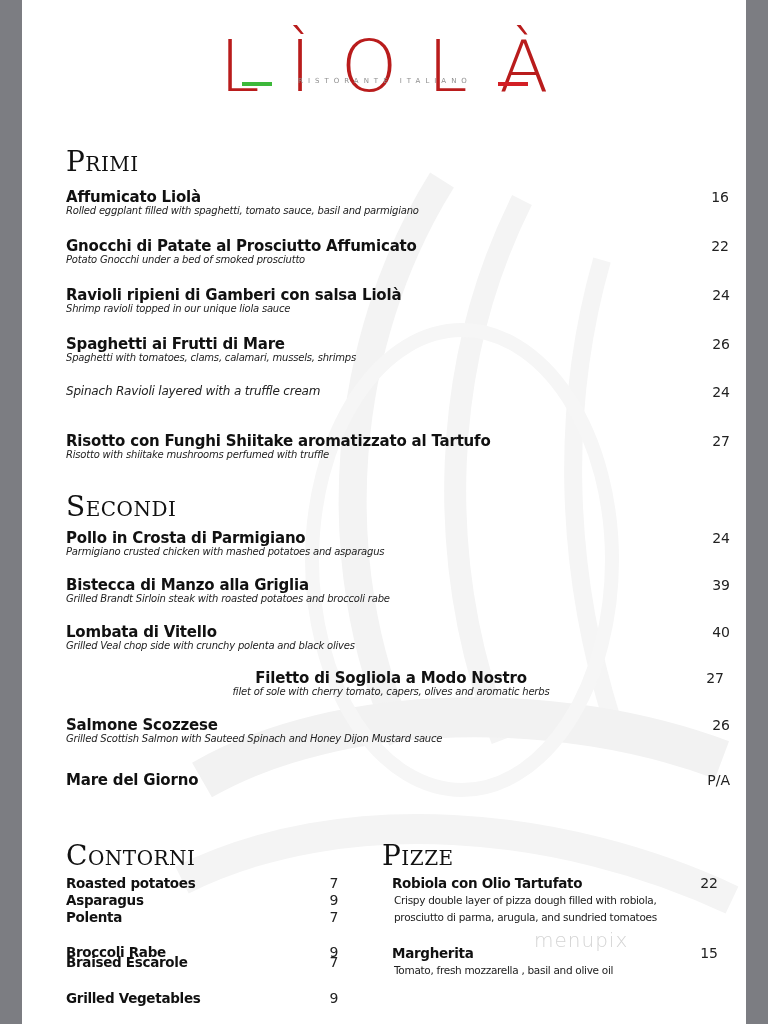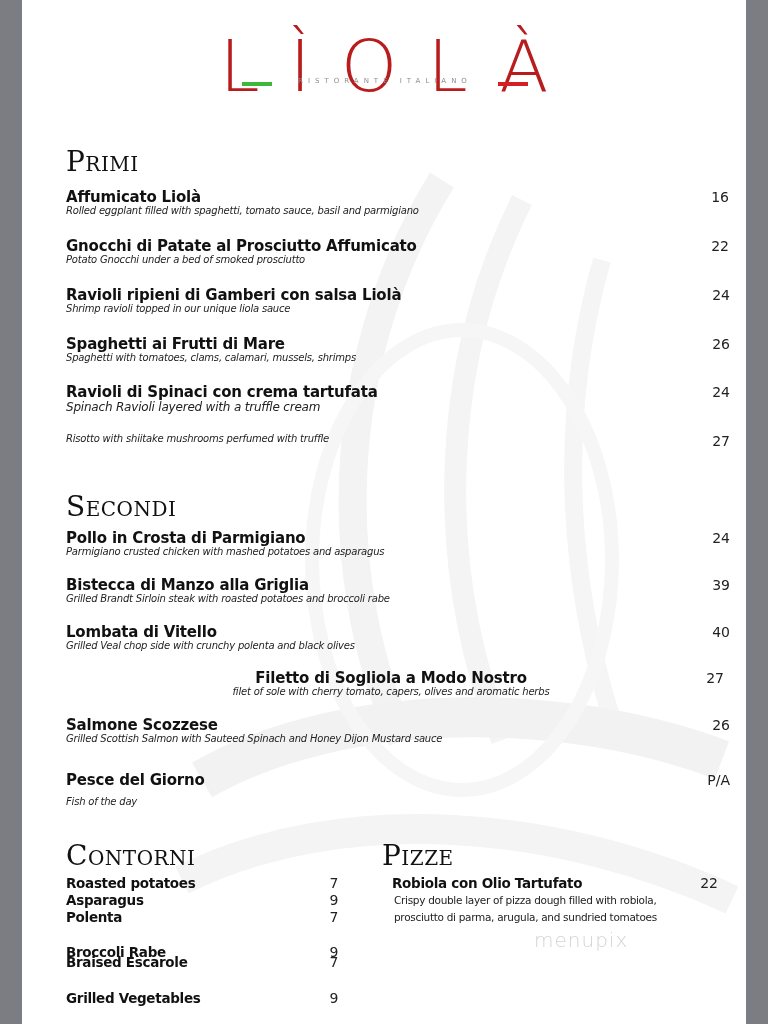--- a/index.html
+++ b/index.html
@@ -114,25 +114,25 @@
     <div class="item-name">Ravioli ripieni di Gamberi con salsa Liolà</div>
     <div class="item-desc">Shrimp ravioli topped in our unique liola sauce</div>
     <div class="item-price" style="right:-14px;">24</div>
   </div>
   <div class="item" style="top:336px;">
     <div class="item-name">Spaghetti ai Frutti di Mare</div>
     <div class="item-desc">Spaghetti with tomatoes, clams,  calamari, mussels, shrimps</div>
     <div class="item-price" style="right:-14px;">26</div>
   </div>
   <div class="item" style="top:384px;">
-    <div class="item-name">Ravioli di Spinaci con crema tartufata</div>
     <div class="item-desc" style="font-size:12px; line-height:14px;">Spinach Ravioli layered with  a truffle cream</div>
     <div class="item-price" style="right:-14px;">24</div>
   </div>
   <div class="item" style="top:433px;">
+    <div class="item-name">Risotto con Funghi Shiitake aromatizzato al Tartufo</div>
     <div class="item-desc">Risotto with shiitake mushrooms perfumed with truffle</div>
     <div class="item-price" style="right:-14px;">27</div>
   </div>
 
   <div class="section-title" style="left:44px; top:490px;">Secondi</div>
 
   <div class="item" style="top:530px;">
     <div class="item-name">Pollo in Crosta di Parmigiano</div>
     <div class="item-desc">Parmigiano crusted chicken with mashed potatoes and asparagus</div>
     <div class="item-price" style="right:-14px;">24</div>
@@ -151,22 +151,21 @@
     <div class="item-name">Filetto di Sogliola a Modo Nostro</div>
     <div class="item-desc">filet of sole with cherry tomato, capers, olives and aromatic herbs</div>
     <div class="item-price" style="right:-8px;">27</div>
   </div>
   <div class="item" style="top:717px;">
     <div class="item-name">Salmone Scozzese</div>
     <div class="item-desc">Grilled Scottish Salmon with Sauteed Spinach and Honey Dijon Mustard sauce</div>
     <div class="item-price" style="right:-14px;">26</div>
   </div>
   <div class="item" style="top:772px;">
-    <div class="item-name">Pesce del Giorno</div>
-    <div class="item-desc" style="margin-top:8px;">Fish of the day</div>
+    <div class="item-name">Mare del Giorno</div>
     <div class="item-price" style="right:-14px;">P/A</div>
   </div>
 
   <div class="section-title" style="left:44px; top:839px;">Contorni</div>
 
   <div class="side-item" style="top:875px;">
     <span>Roasted potatoes</span>
     <span class="side-price">7</span>
   </div>
   <div class="side-item" style="top:892px;">
@@ -191,15 +190,20 @@
   </div>
 
   <div class="section-title" style="left:360px; top:839px;">Pizze</div>
 
   <div class="pizza" style="top:875px;">
     <div class="pizza-name">Robiola con Olio Tartufato</div>
     <div class="pizza-desc">Crispy double layer of pizza dough  filled with robiola,</div>
     <div class="pizza-desc"> prosciutto di parma, arugula, and sundried tomatoes</div>
     <div class="pizza-price">22</div>
   </div>
+  <div class="pizza" style="top:945px;">
+    <div class="pizza-name">Margherita</div>
+    <div class="pizza-desc">Tomato, fresh mozzarella , basil and olive oil</div>
+    <div class="pizza-price">15</div>
+  </div>
 
   <div class="menupix">menupix</div>
 </div>
 
 </body></html>

